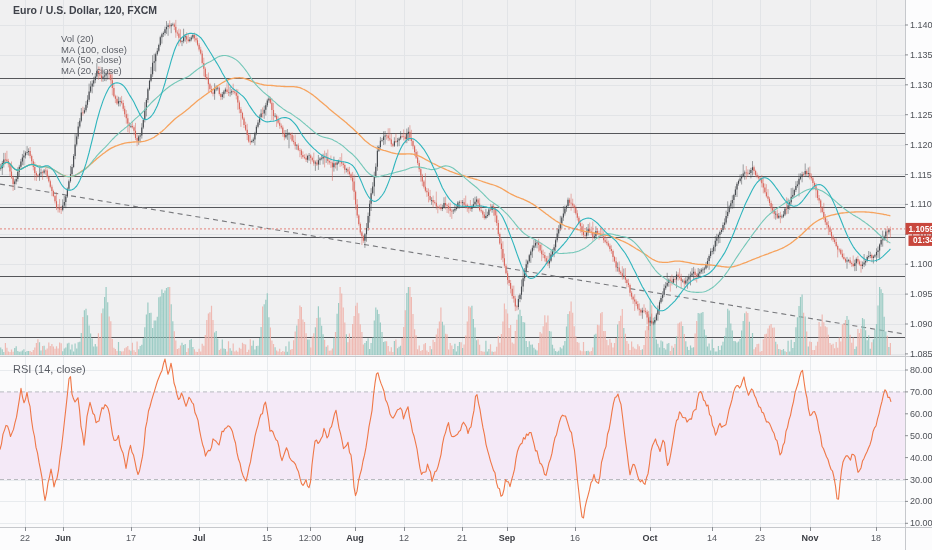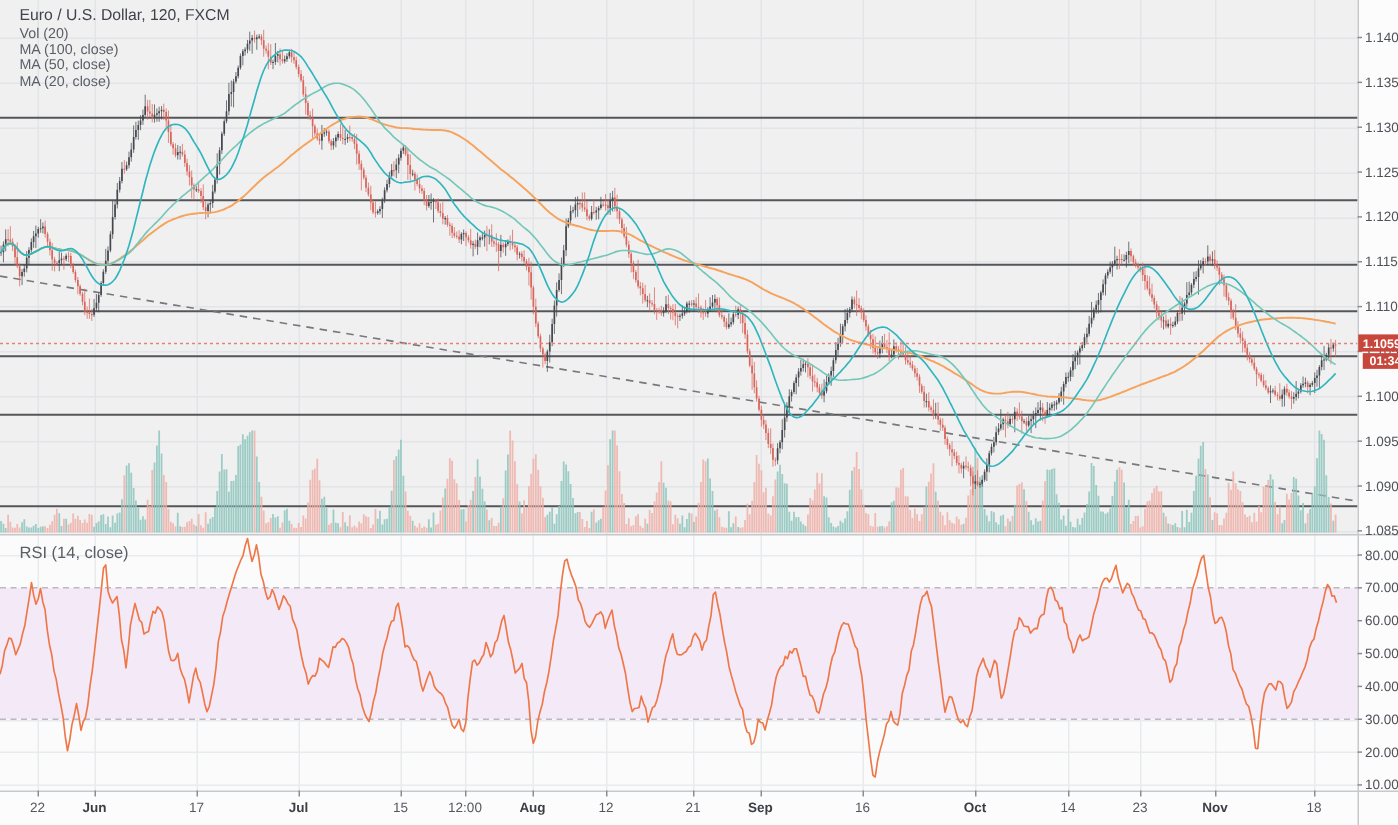--- a/index.html
+++ b/index.html
@@ -3,22 +3,22 @@
 <meta charset="utf-8">
 <style>
   html,body{margin:0;padding:0;background:#e9e9ea;}
   .wrap{
     position:relative;width:932px;height:550px;overflow:hidden;
     background:#fcfcfd;font-family:"Liberation Sans",sans-serif;
     -webkit-font-smoothing:antialiased;
   }
   svg{position:absolute;left:0;top:0;display:block;}
   .legend{position:absolute;left:13px;top:2px;z-index:5;color:#5b5e66;}
-  .legend .t{font-size:10.5px;font-weight:normal;color:#3f424a;margin:2px 0 2px 0;}
-  .legend .i{font-size:9.5px;line-height:10.5px;}
+  .legend .t{font-size:10.5px;font-weight:bold;color:#3f424a;margin:2px 0 18px 0;}
+  .legend .i{font-size:9.5px;line-height:10.5px;margin-left:48px;}
   .legend.rsi{top:359px;}
   .legend.rsi span{font-size:11px;}
   text{font-family:"Liberation Sans",sans-serif;}
 </style>
 </head>
 <body>
 
 <div class="wrap">
   <svg id="chart-svg" width="932" height="550" viewBox="0 0 932 550">
       <rect x="0" y="0" width="905" height="357" fill="#f0f0f1"></rect>

